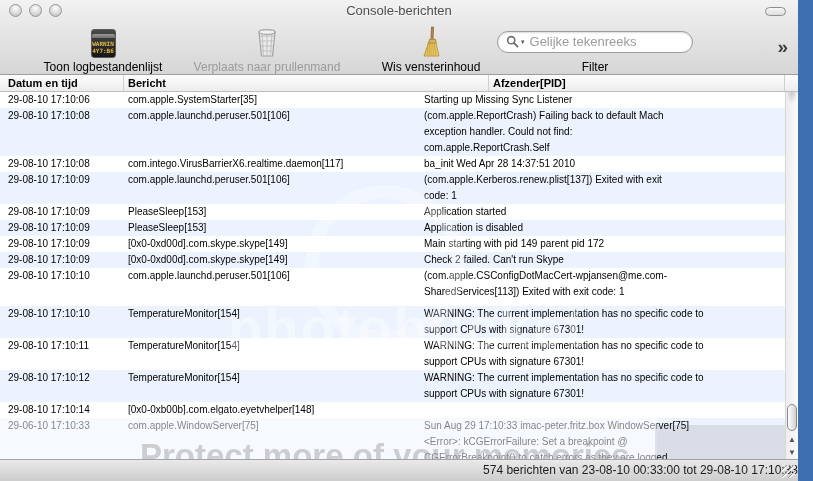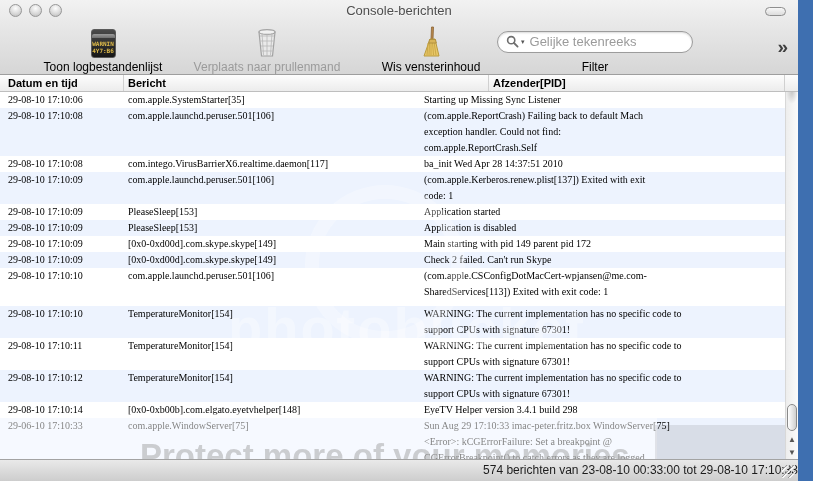--- a/index.html
+++ b/index.html
@@ -50,21 +50,21 @@
   .thead { height:17px; display:flex; background:linear-gradient(#FDFDFD,#ECECEC); border-bottom:1px solid #BEBEBE; }
   .th { font-size:11px; font-weight:bold; color:#000; line-height:16px; border-right:1px solid #D0D0D0; overflow:hidden; white-space:nowrap; }
   .th.c-date { width:124px; padding-left:8px; }
   .th.c-sender { width:296px; padding-left:4px; }
   .th.c-msg { width:365px; padding-left:4px; }
   .th.c-scroll { width:13px; border-right:none; }
 
   
   .tbody { position:relative; height:367px; width:798px; overflow:hidden; background:#fff; }
   .rows { position:absolute; left:0; top:0; width:785px; }
-  .row { display:flex; font-family:Liberation Serif, serif; font-size:10px; line-height:16px; color:#000; }
+  .row { display:flex; font-family:Liberation Sans, sans-serif; font-size:10px; line-height:16px; color:#000; }
   .row:nth-child(even) { background:#EDF3FE; }
   .row:nth-child(9) { margin-bottom:6px; }
   .cell { overflow:hidden; }
   .cell.date { width:124px; padding-left:8px; white-space:nowrap; }
   .cell.sender { width:296px; padding-left:4px; white-space:nowrap; }
   .cell.message { width:365px; padding-left:4px; white-space:pre-line; }
 
   
   .scrollbar { position:absolute; right:0; top:0; width:13px; height:367px;
                background:linear-gradient(to right,#EDEDED,#FBFBFB); border-left:1px solid #D8D8D8; }
@@ -240,21 +240,20 @@
         </div>
         <div class="row">
           <div class="cell date">29-08-10 17:10:12</div>
           <div class="cell sender">TemperatureMonitor[154]</div>
           <div class="cell message">WARNING: The current implementation has no specific code to
 support CPUs with signature 67301!</div>
         </div>
         <div class="row">
           <div class="cell date">29-08-10 17:10:14</div>
           <div class="cell sender">[0x0-0xb00b].com.elgato.eyetvhelper[148]</div>
-          <div class="cell message">EyeTV Helper version 3.4.1 build 298</div>
         </div>
         <div class="row">
           <div class="cell date">29-06-10 17:10:33</div>
           <div class="cell sender">com.apple.WindowServer[75]</div>
           <div class="cell message">Sun Aug 29 17:10:33 imac-peter.fritz.box WindowServer[75]
 &lt;Error&gt;: kCGErrorFailure: Set a breakpoint @
 CGErrorBreakpoint() to catch errors as they are logged.</div>
         </div>
       </div>
 

